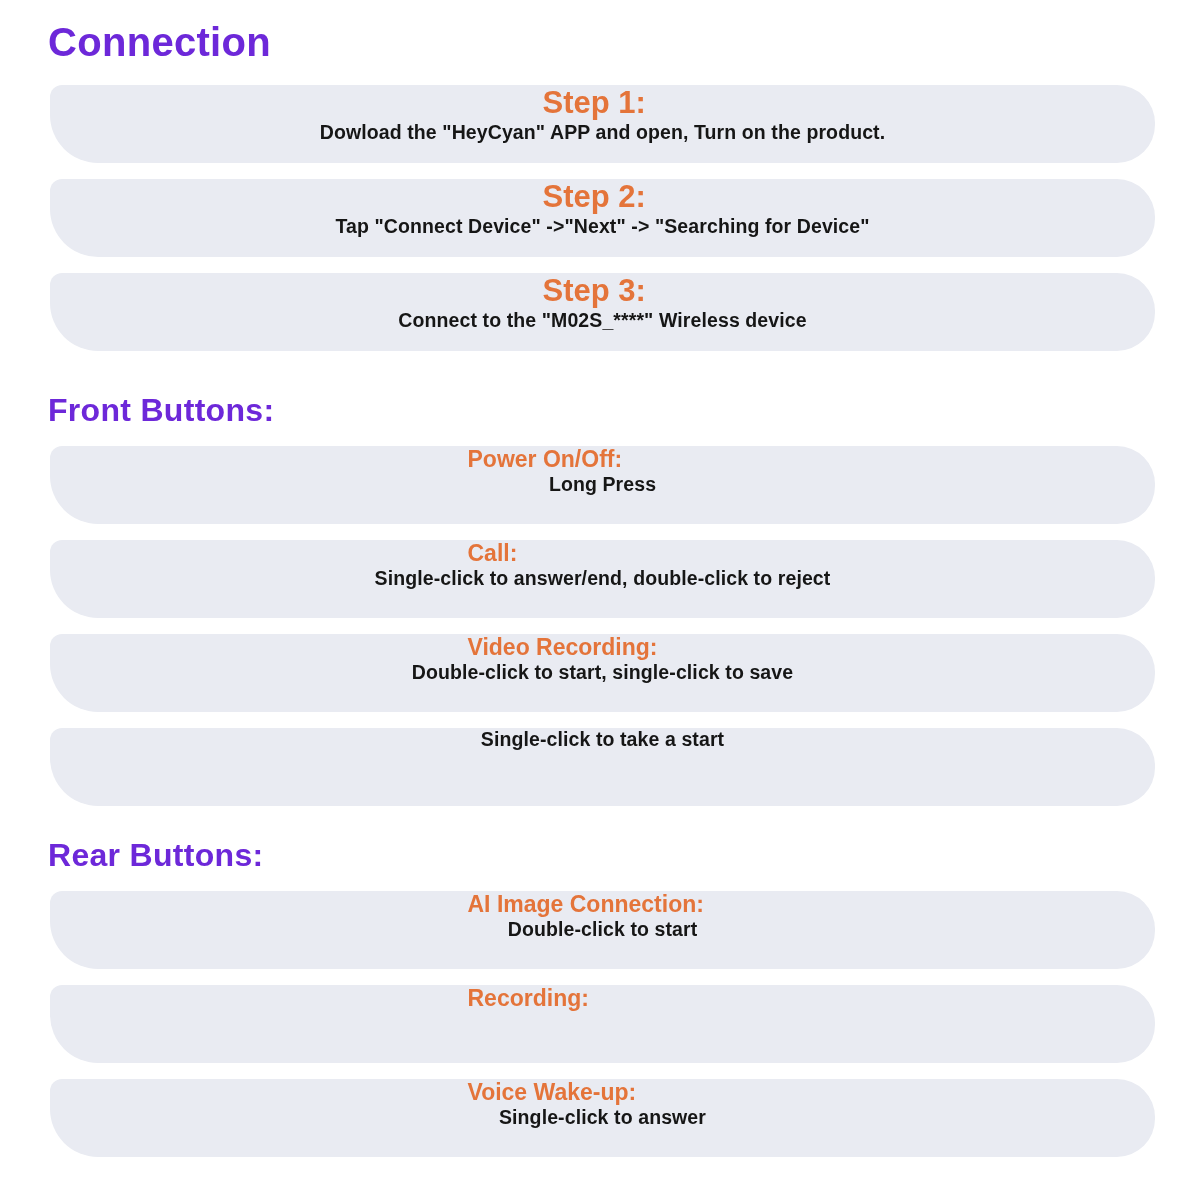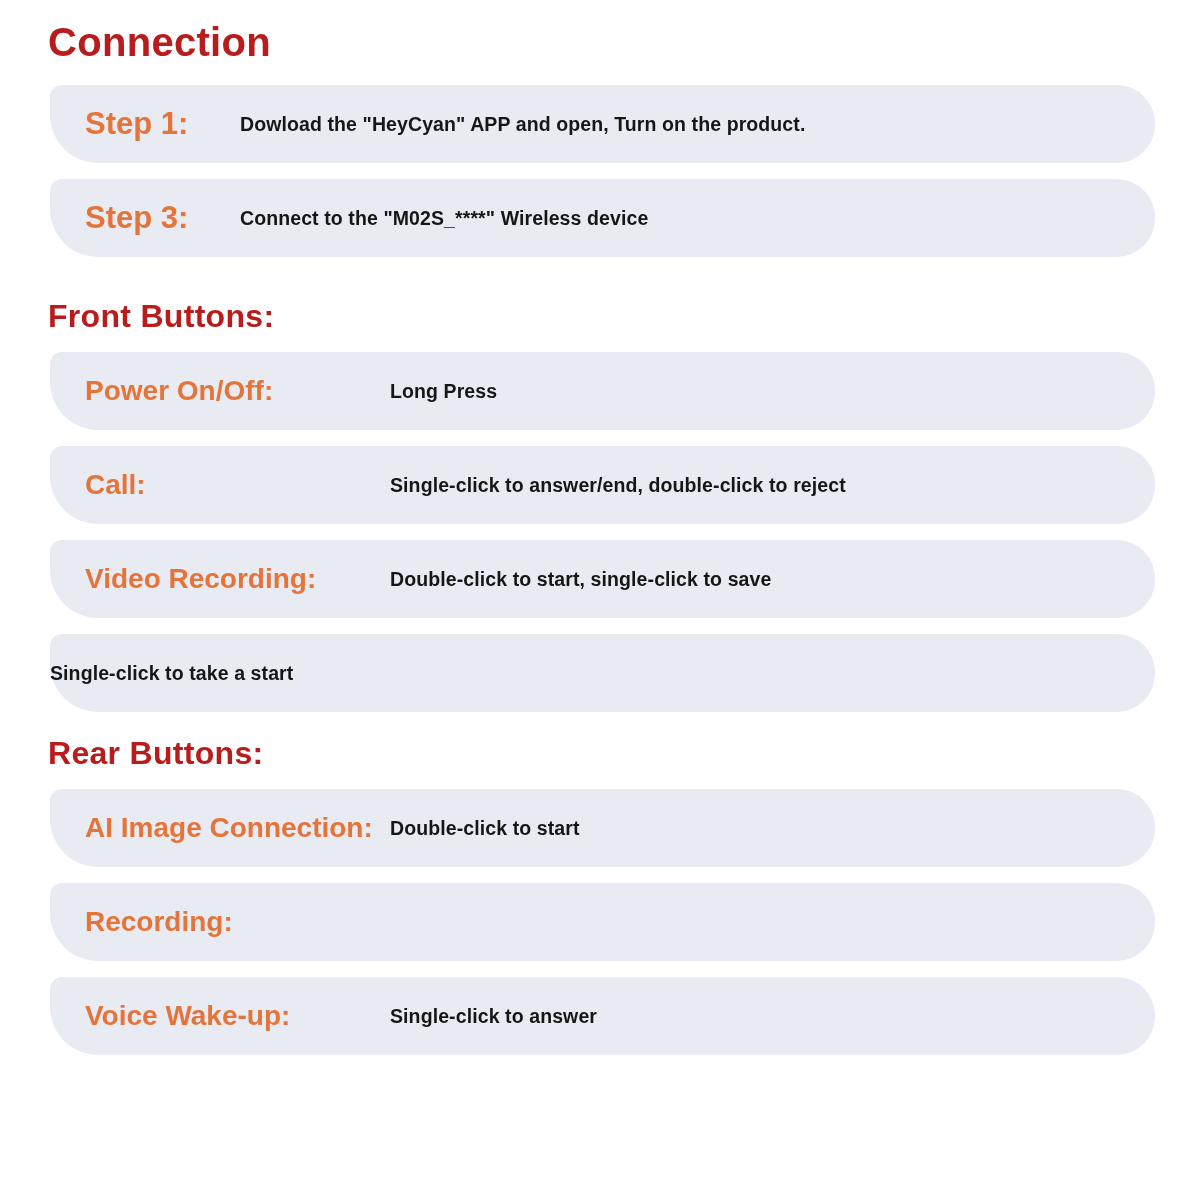--- a/index.html
+++ b/index.html
@@ -12,72 +12,77 @@
   .page {
     width: 1200px;
     height: 1200px;
     padding-top: 20px;
     box-sizing: border-box;
     overflow: hidden;
   }
   .heading {
     font-size: 40px;
     font-weight: bold;
-    color: #b91c1c;
+    color: #6d28d9;
     margin: 0 0 21px 48px;
     line-height: 1.1;
     letter-spacing: 0.3px;
   }
   .heading.sub {
     font-size: 32px;
     margin-bottom: 18px;
   }
   .heading.front { margin-top: 42px; }
-  .heading.rear  { margin-top: 24px; }
+  .heading.rear  { margin-top: 32px; }
   .row {
     margin: 0 0 16px 50px;
     width: 1105px;
     height: 78px;
     background: #e9ebf2;
     border-radius: 12px 38px 38px 48px;
     display: flex;
     align-items: center;
     box-sizing: border-box;
+    flex-direction: column;
   }
   .row .label {
     color: #e4743a;
     font-weight: bold;
     margin-left: 35px;
     flex-shrink: 0;
   }
   .row.steps .label {
     font-size: 31px;
     width: 155px;
   }
   .row.btns .label {
-    font-size: 28px;
+    font-size: 23px;
     width: 305px;
   }
   .row .text {
     color: #161616;
     font-weight: bold;
     font-size: 19.5px;
     letter-spacing: 0.1px;
   }
 </style>
 </head>
 <body>
 
 <div class="page">
 
   <h1 class="heading">Connection</h1>
 
   <div class="row steps">
     <span class="label">Step 1:</span>
     <span class="text">Dowload the "HeyCyan" APP and open, Turn on the product.</span>
+  </div>
+  <div class="row steps">
+    <span class="label">Step 2:</span>
+    <span class="text">Tap "Connect Device" -&gt;"Next" -&gt; "Searching for Device"</span>
   </div>
   <div class="row steps">
     <span class="label">Step 3:</span>
     <span class="text">Connect to the "M02S_****" Wireless device</span>
   </div>
 
   <h1 class="heading sub front">Front Buttons:</h1>
 
   <div class="row btns">
     <span class="label">Power On/Off:</span>

